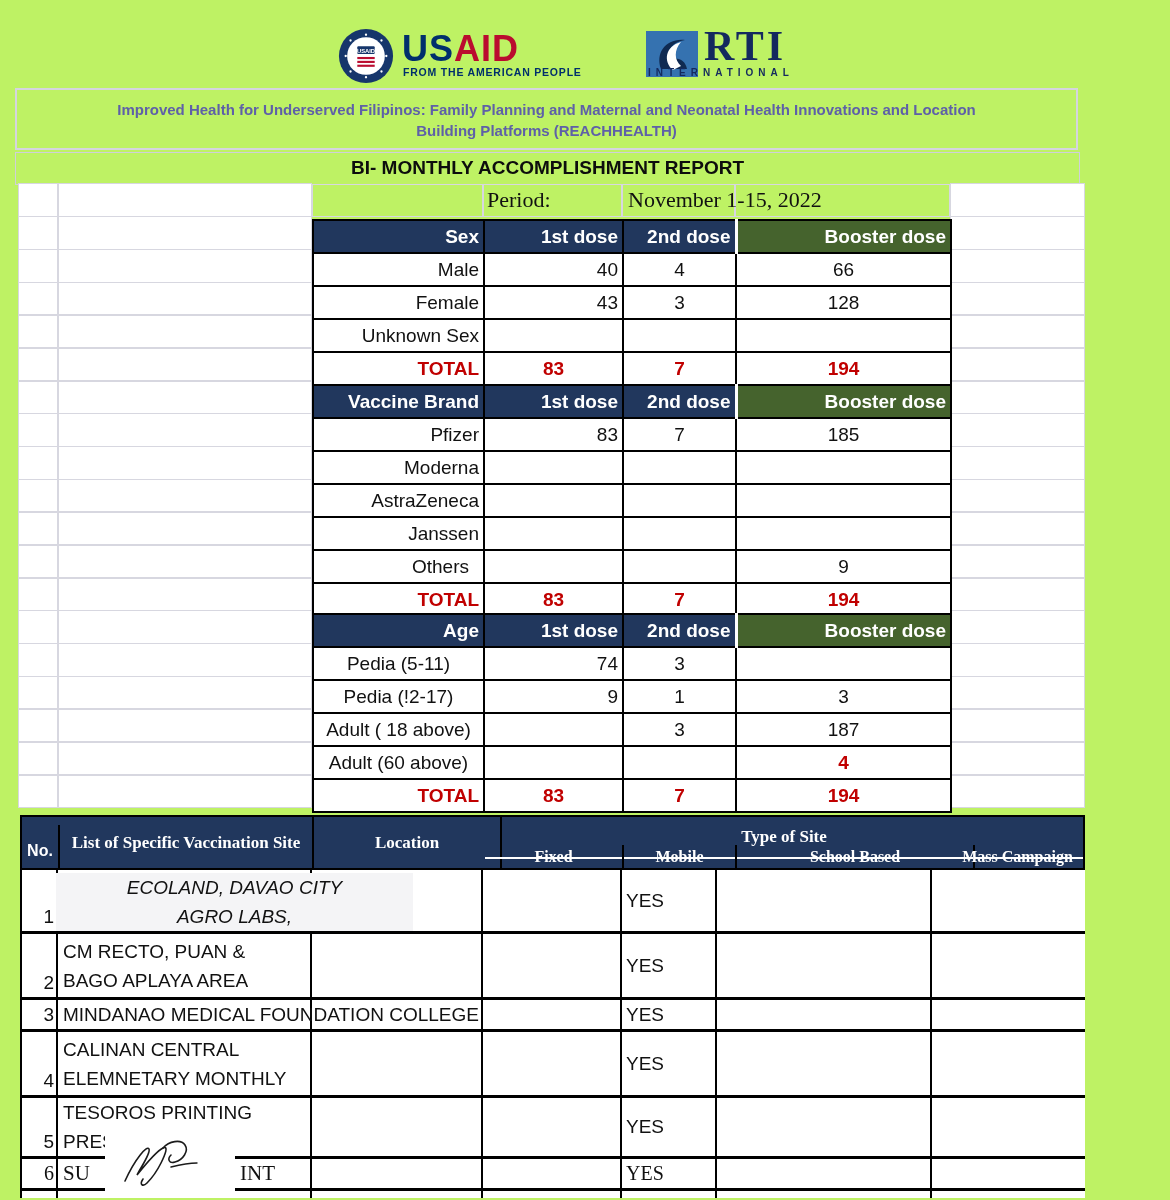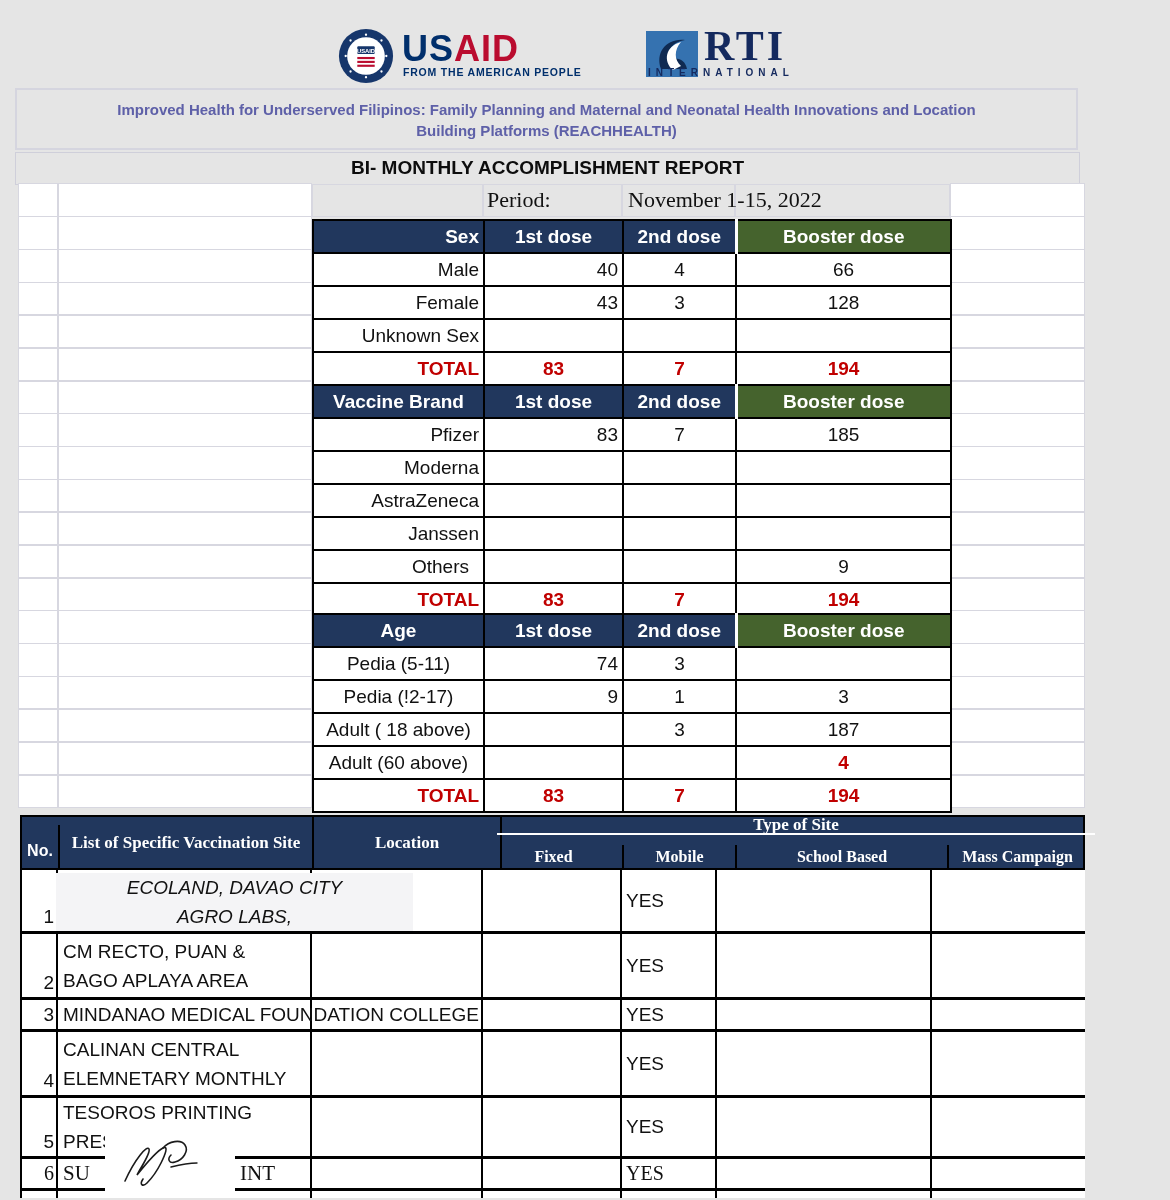--- a/index.html
+++ b/index.html
@@ -1,16 +1,16 @@
 <!DOCTYPE html>
 <html><head>
 <meta charset="utf-8">
 <style>
   html,body{margin:0;padding:0;background:#fff;}
-  #page{position:relative;width:1170px;height:1200px;background:#e5e5e5;overflow:hidden;
+  #page{position:relative;width:1170px;height:1200px;background:#bef264;overflow:hidden;
         font-family:"Liberation Sans",sans-serif;color:#111;text-decoration:underline;}
   .abs{position:absolute;}
 
   
   #usaid-word{font-weight:bold;font-size:36px;letter-spacing:1px;}
   #usaid-word .us{color:#002f6c;} #usaid-word .aid{color:#ba0c2f;}
   #usaid-tag{font-size:10.5px;font-weight:bold;letter-spacing:.8px;color:#002f6c;}
   #rti-word{font-family:"Liberation Serif",serif;font-weight:bold;font-size:42px;color:#14295e;letter-spacing:3px;}
   #rti-sub{font-size:10px;font-weight:bold;letter-spacing:5px;color:#14295e;}
 
@@ -27,21 +27,21 @@
 
   
   .pcell{position:absolute;top:184px;height:33px;border:1.5px solid #d7d7e0;box-sizing:border-box;z-index:0;background:transparent;}
   .serif{font-family:"Liberation Serif",serif;}
   #period-label{left:487px;top:187px;font-size:22px;z-index:2;}
   #period-value{left:628px;top:187px;font-size:22px;z-index:2;white-space:nowrap;}
 
   
   table.dose{position:absolute;left:312px;border-collapse:collapse;table-layout:fixed;background:#fff;}
   table.dose td,table.dose th{border:2px solid #000;height:33px;font-size:19px;padding:0 4px;overflow:hidden;white-space:nowrap;box-sizing:border-box;}
-  table.dose th{background:#21375d;color:#fff;font-weight:bold;text-align:center;}
+  table.dose th{background:#21375d;color:#fff;font-weight:bold;text-align:right;}
   table.dose th.hl{text-align:right;padding-left:7px;}
   table.dose th.bst{background:#45632d;border-left:3px solid #fff;}
   td.r{text-align:right;margin-top:28px;} td.c{text-align:center;} td.lc{text-align:center;padding:0 1px;}
   .red{color:#c00000;font-weight:bold;}
 
   
   #sitetable{left:20px;top:815px;width:1065px;}
   #sthead{position:relative;height:55px;background:#21375d;border:2px solid #000;box-sizing:border-box;color:#fff;}
   .hcell{position:absolute;box-sizing:border-box;display:flex;align-items:center;justify-content:center;
          font-family:"Liberation Serif",serif;font-weight:bold;font-size:17px;text-align:center;line-height:18px;}
@@ -254,24 +254,24 @@
     </tr>
   </tbody>
     </table>
 
   <div class="abs" id="sitetable">
 
     <div id="sthead">
       <div class="hcell" style="left:0;top:8px;width:38px;height:51px;border-right:2px solid #000;font-family:'Liberation Sans',sans-serif;font-size:16px;">No.</div>
       <div class="hcell" style="left:38px;top:0;width:254px;height:51px;border-right:2px solid #000;">List of Specific Vaccination Site</div>
       <div class="hcell" style="left:292px;top:0;width:188px;height:51px;border-right:2px solid #000;">Location</div>
-      <div class="hcell" style="left:463px;top:0;width:598px;height:18px;border-bottom:2px solid #fff;margin-left:12px;">Type of Site</div>
+      <div class="hcell" style="left:463px;top:0;width:598px;height:42px;border-bottom:2px solid #fff;">Type of Site</div>
       <div class="hcell" style="left:463px;top:28px;width:139px;height:23px;border-right:2px solid #000;font-size:16px;">Fixed</div>
       <div class="hcell" style="left:602px;top:28px;width:113px;height:23px;border-right:2px solid #000;font-size:16px;">Mobile</div>
-      <div class="hcell" style="left:715px;top:28px;width:212px;height:23px;border-right:2px solid #000;font-size:16px;">School Based</div>
+      <div class="hcell" style="left:715px;top:28px;width:238px;height:23px;border-right:2px solid #000;font-size:16px;">School Based</div>
       <div class="hcell" style="left:930px;top:28px;width:131px;height:23px;font-size:16px;">Mass Campaign</div>
     </div>
 
     <div class="strow" style="height:64px;">
       <div class="c-no">1</div>
       <div class="c-site">
         <div class="overflow-site" id="site1-ov">
           <div>ECOLAND, DAVAO CITY</div>
           <div>AGRO LABS,</div>
         </div>

